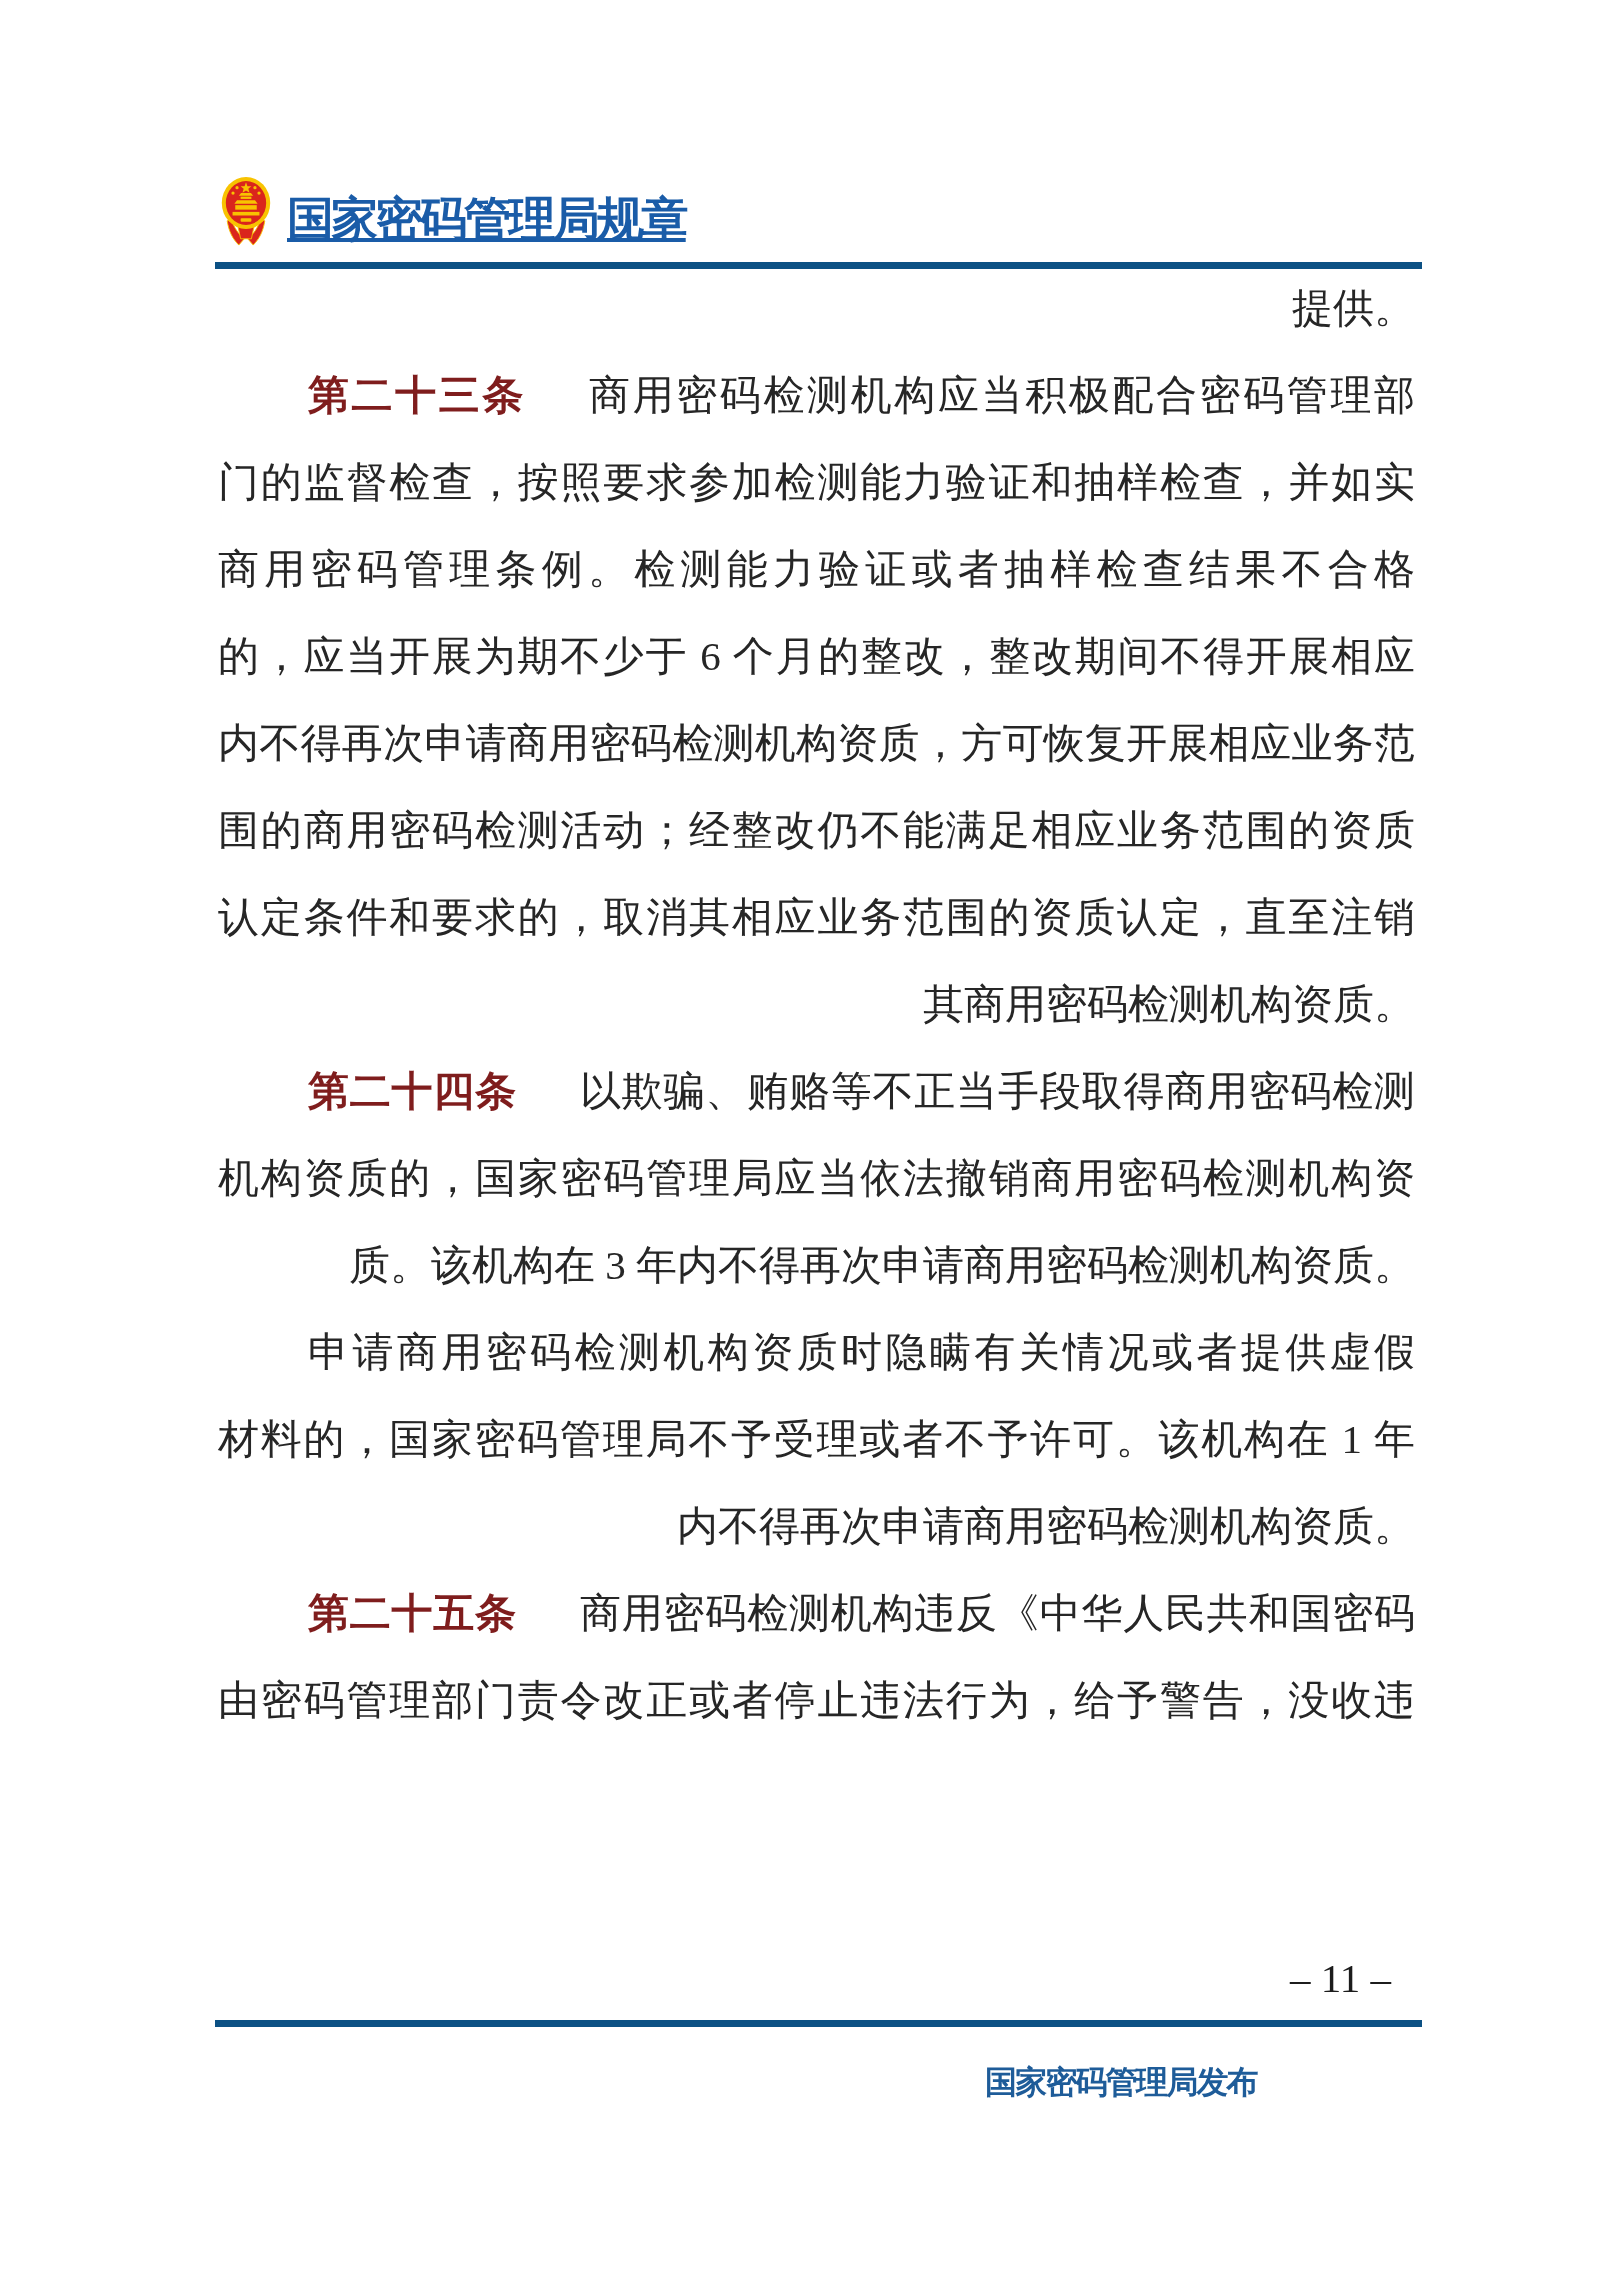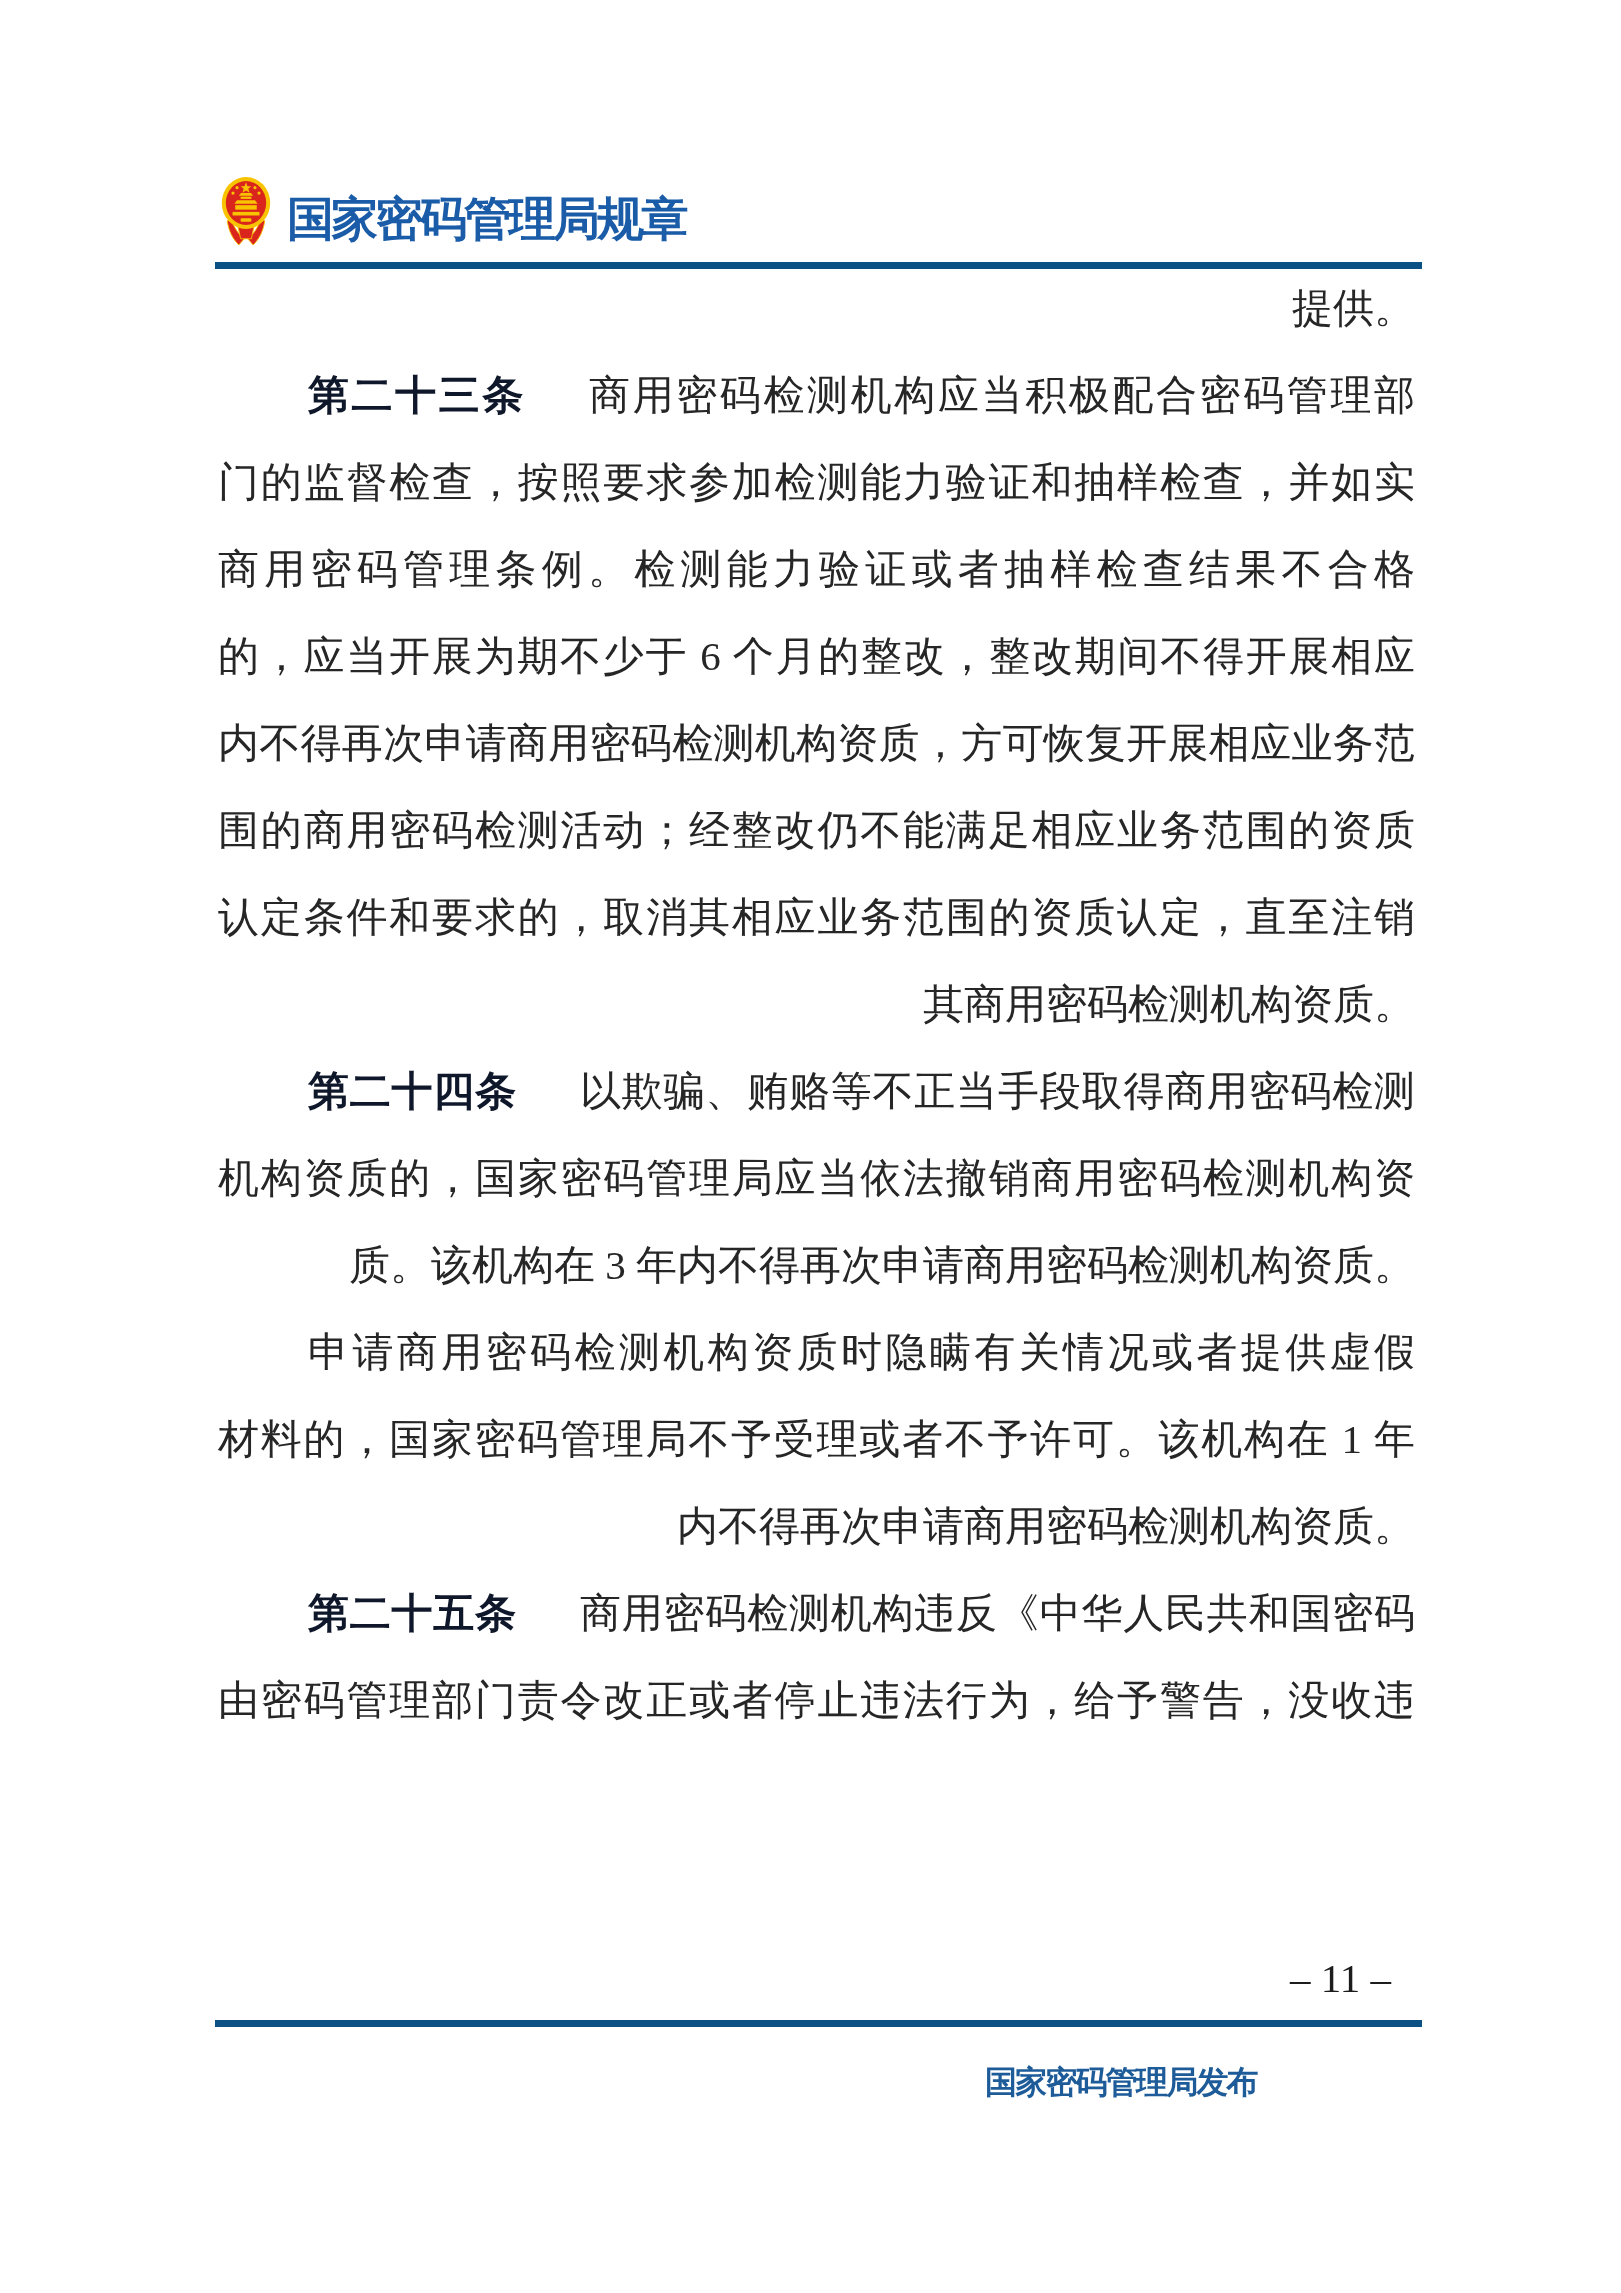--- a/index.html
+++ b/index.html
@@ -8,21 +8,21 @@
     width:1622px;height:2294px;
     background:#ffffff;
     overflow:hidden;
     font-family:"Liberation Serif","DejaVu Serif",serif;
   }
   
   .emblem{position:absolute;left:220px;top:176px;width:52px;height:70px;}
   .header-title{
     position:absolute;left:287px;top:192px;
     font-size:47px;font-weight:bold;letter-spacing:-2.7px;
-    color:#1a5ca8;line-height:54px;white-space:nowrap;
+    color:#1a5ca8;line-height:54px;white-space:nowrap;text-decoration:underline;
   }
   .rule{position:absolute;left:215px;width:1207px;height:7.2px;background:#0c5184;}
   .rule-top{top:262px;}
   .rule-bottom{top:2020px;}
   
   .body-text{
     position:absolute;left:218px;top:265px;width:1197px;
     color:#262626;font-size:41px;
   }
   .line{
@@ -32,21 +32,21 @@
   .line.just{
     text-align:justify;
     text-align-last:justify;
     text-justify:inter-character;
     white-space:normal;
   }
   .line.end{text-align:right;}
   .line.indent{padding-left:90px;}
   .art{
     font-family:"Liberation Sans","DejaVu Sans",sans-serif;
-    font-weight:bold;color:#0f172a;
+    font-weight:bold;color:#7f1d1d;
     margin-right:63px;
   }
   
   .page-number{
     position:absolute;left:1290px;top:1956px;width:152px;
     text-align:left;font-size:41px;color:#1c1c1c;line-height:45px;
     white-space:nowrap;
   }
   .footer-pub{
     position:absolute;left:985px;top:2057px;

